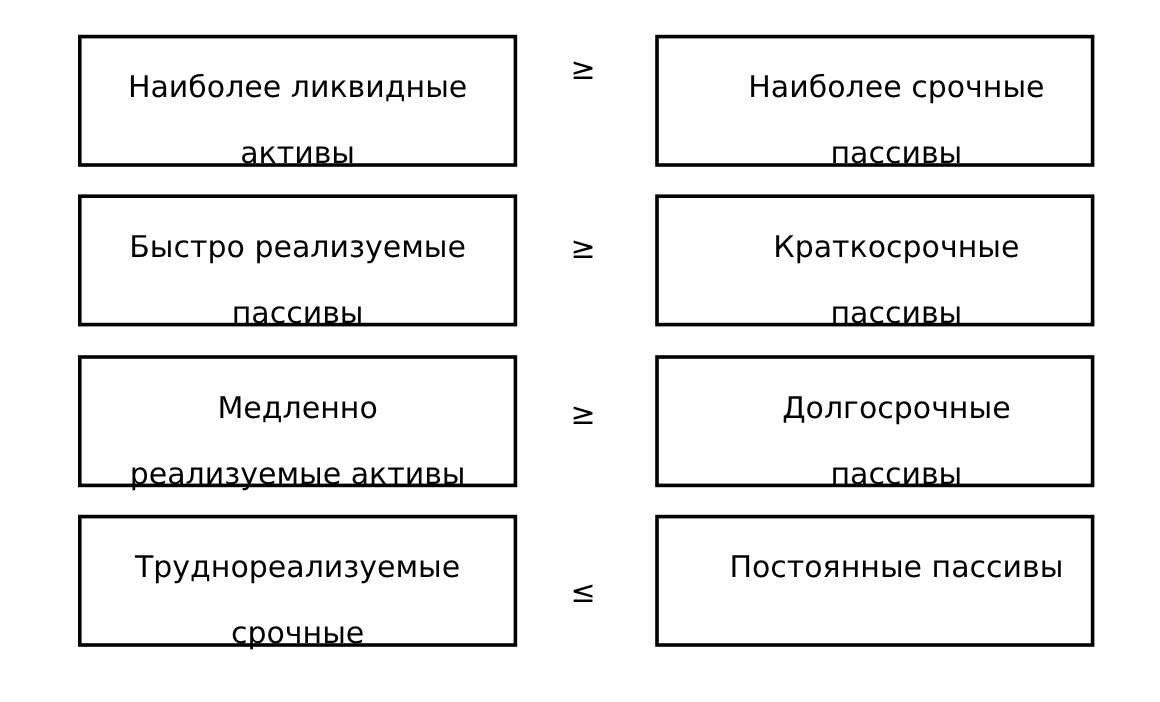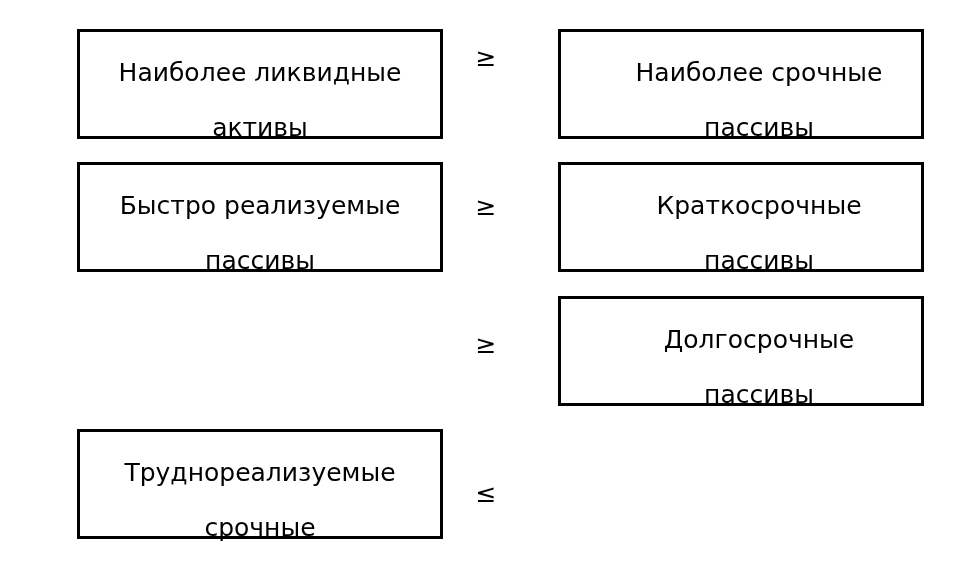--- a/index.html
+++ b/index.html
@@ -32,21 +32,20 @@
   .row-4 { top: 429px; }
 
   .node {
     position: absolute;
     box-sizing: border-box;
     border: 3px solid #000000;
     background: #ffffff;
     top: 0;
     height: 110px;
     padding: 0;
-    margin-left: 12px;
   }
   .node-left {
     left: 65px;
     width: 366px;
   }
   .node-right {
     left: 546px;
     width: 366px;
     padding-left: 36px;
   }
@@ -97,28 +96,35 @@
 пассивы</span>
     </div>
     <div class="operator op-2">≥</div>
     <div class="node node-right">
       <span class="node-text">Краткосрочные
 пассивы</span>
     </div>
   </div>
 
   <div class="row row-3">
+    <div class="node node-left">
+      <span class="node-text">Медленно
+реализуемые активы</span>
+    </div>
     <div class="operator op-3">≥</div>
     <div class="node node-right">
       <span class="node-text">Долгосрочные
 пассивы</span>
     </div>
   </div>
 
   <div class="row row-4">
     <div class="node node-left">
       <span class="node-text">Труднореализуемые
 срочные</span>
     </div>
     <div class="operator op-4">≤</div>
+    <div class="node node-right">
+      <span class="node-text">Постоянные пассивы</span>
+    </div>
   </div>
 
 </div>
 
 </body></html>

